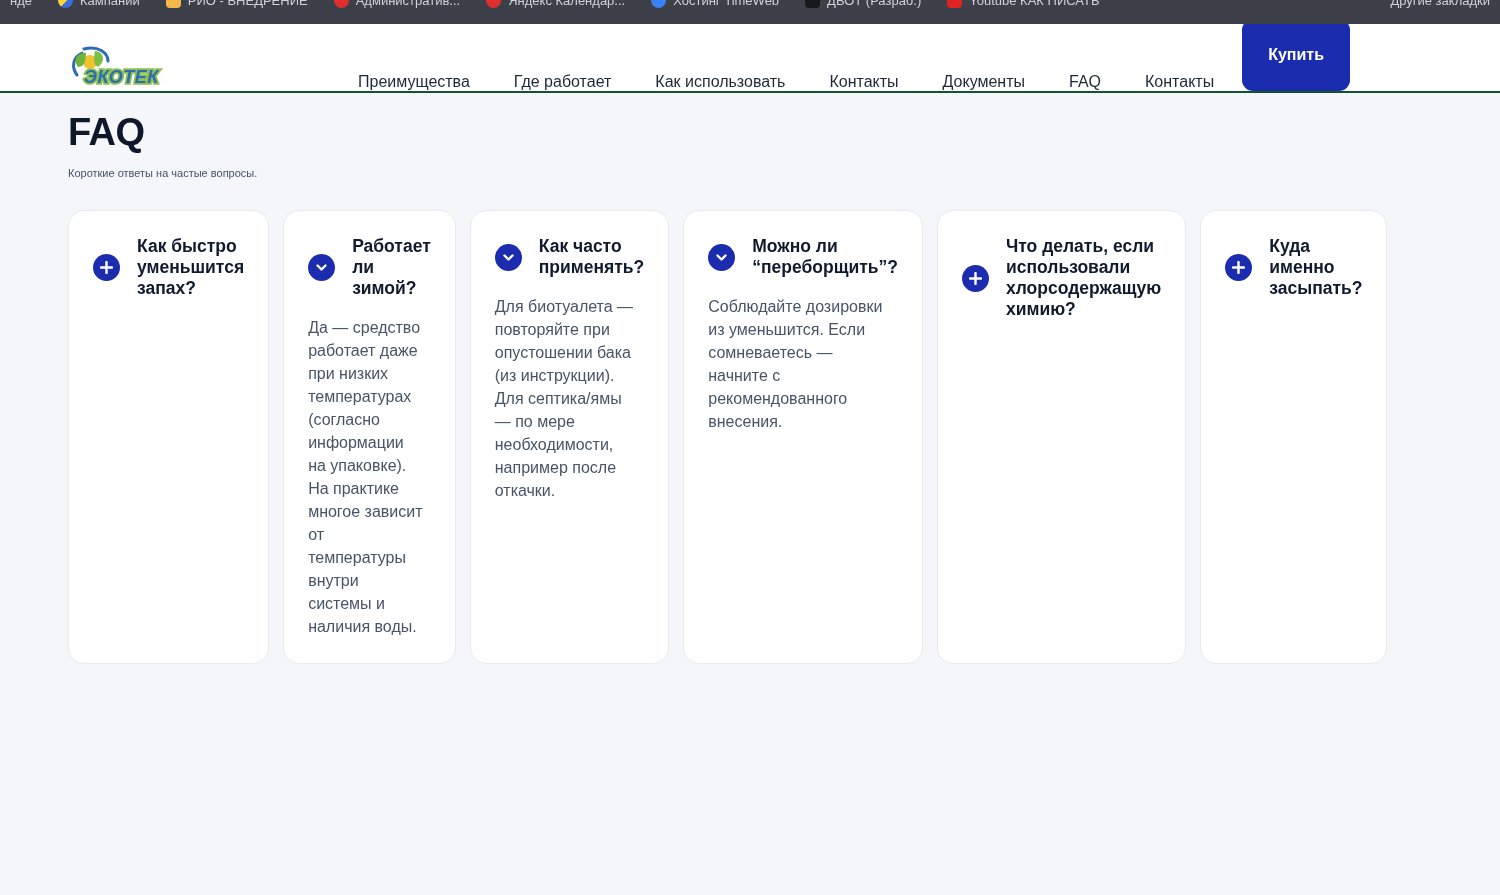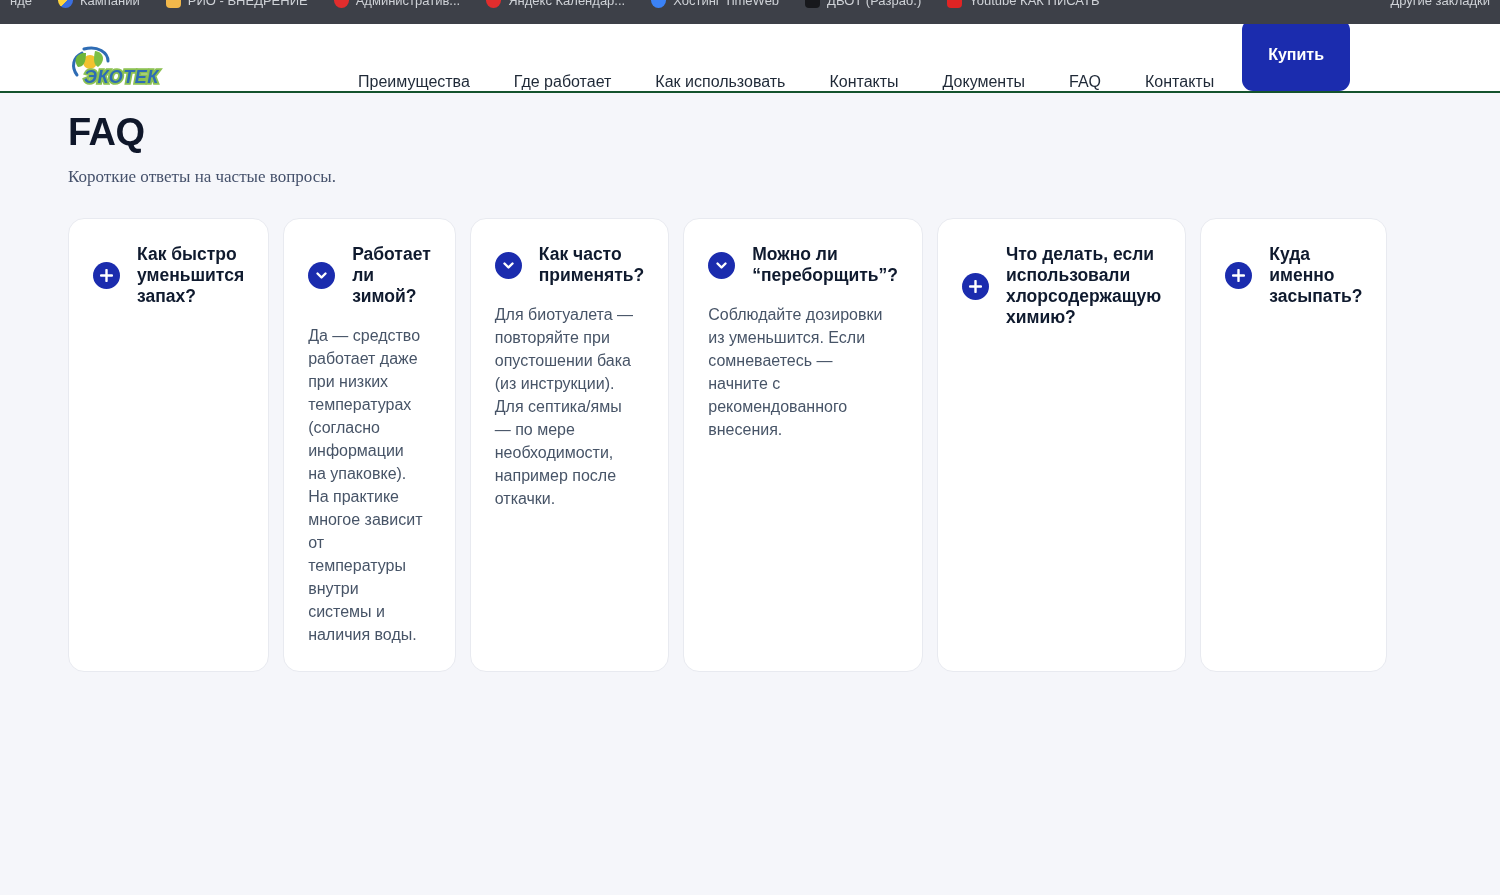--- a/index.html
+++ b/index.html
@@ -22,21 +22,21 @@
   .logo { display:flex; align-items:center; cursor:pointer; }
   .main-nav { margin-left:auto; display:flex; align-items:center; gap:44px; }
   .nav-item { font-size:16px; color:#1f2937; text-decoration:none; cursor:pointer; white-space:nowrap; }
   .buy-btn { margin-left:28px; background:#1b2cae; color:#ffffff; border:none; cursor:pointer;
     font-family:inherit; font-size:16px; font-weight:bold; padding:27px 26px; border-radius:11px; }
 
   
   .container { width:1282px; margin-left:68px; }
   .page-head { padding-top:18px; }
   .page-title { font-size:38px; font-weight:800; color:#0f172a; letter-spacing:-0.5px; }
-  .page-subtitle { margin-top:13px; font-size:17px; color:#45516b;font-family:Liberation Serif, serif; }
+  .page-subtitle { margin-top:13px; font-size:11px; color:#45516b; }
 
   .faq-list { margin-top:31px; display:flex; flex-direction:row; gap:14px; }
   .faq-card { background:#ffffff; border:1px solid #e8eaf0; border-radius:16px; padding:25px 24px; }
   .faq-head { display:flex; align-items:center; gap:17px; cursor:pointer; }
   .faq-toggle-circle { width:27px; height:27px; border-radius:50%; background:#1b2cae;
     display:flex; align-items:center; justify-content:center; flex:0 0 auto; }
   .faq-toggle-circle svg { display:block; }
   .faq-question { font-size:17.5px; font-weight:bold; color:#0f1a2e; }
   .faq-answer { margin-top:17px; font-size:16px; line-height:23px; color:#475467; padding-right:6px; }
 </style>

